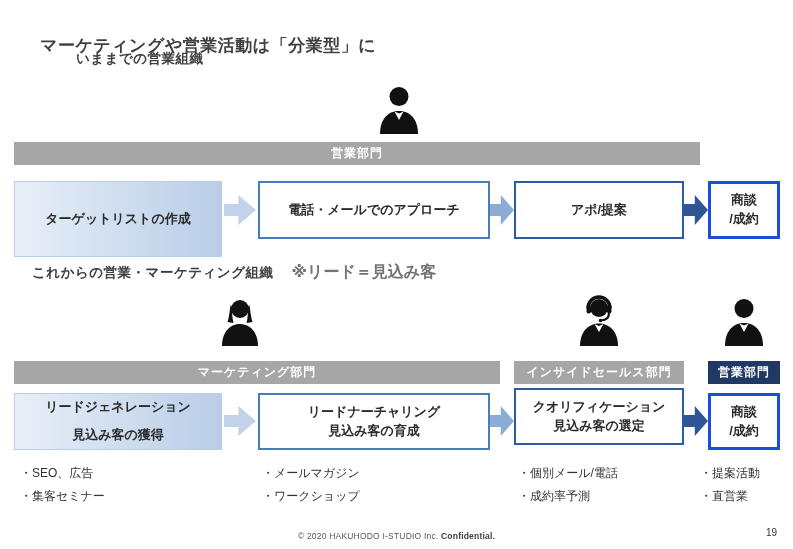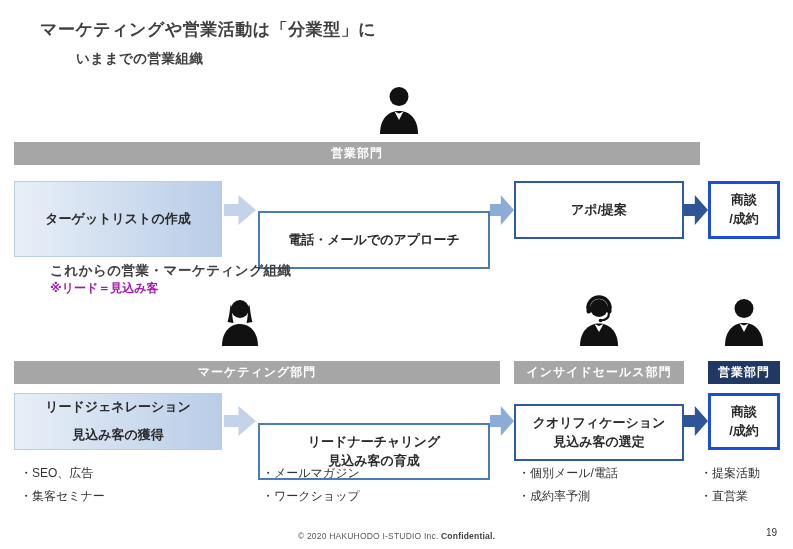--- a/index.html
+++ b/index.html
@@ -3,35 +3,35 @@
 <meta charset="utf-8">
 <style>
   html,body{margin:0;padding:0;background:#e8e8e8;}
   .slide{
     position:relative;width:793px;height:549px;background:#ffffff;
     font-family:"Liberation Sans","DejaVu Sans",sans-serif;
     overflow:hidden;margin:0 auto;color:#2b2b2b;
   }
   .abs{position:absolute;}
   .title{
-    left:40px;top:18px;font-size:17px;font-weight:bold;color:#3f3f3f;letter-spacing:0.5px;
+    left:40px;top:34px;font-size:17px;font-weight:bold;color:#3f3f3f;letter-spacing:0.5px;
   }
   .sec-heading{font-size:13.5px;font-weight:bold;color:#3f3f3f;letter-spacing:0.5px;}
-  .note{font-size:12px;font-weight:bold;color:#a21caf;margin-left:18px;}
+  .note{font-size:16px;font-weight:bold;color:#737373;margin-left:18px;}
   .banner{
     background:#a6a6a6;color:#ffffff;font-weight:bold;font-size:12px;
     display:flex;align-items:center;justify-content:center;height:23px;letter-spacing:1px;
   }
   .banner.navy{background:#1f3864;}
   .box{
     background:#ffffff;display:flex;flex-direction:column;align-items:center;justify-content:center;
     text-align:center;font-weight:bold;font-size:13px;color:#2b2b2b;box-sizing:border-box;line-height:1.45;
   }
   .box.grad{background:linear-gradient(90deg,#e8eff8 0%,#b9cde7 100%);border:1px solid #b9cde7;}
-  .box.b-mid{border:2px solid #4a7cba;margin-top:30px;}
+  .box.b-mid{border:2px solid #4a7cba;}
   .box.b-strong{border:2px solid #2e5b9f;}
   .box.b-navy{border:3px solid #1d4ed8;}
   .arrow{
     clip-path:polygon(0 30%,45% 30%,45% 0,100% 50%,45% 100%,45% 70%,0 70%);
   }
   .bullets{font-size:12px;color:#333;line-height:1.9;}
   .footer{
     left:0;right:0;top:531px;text-align:center;font-size:8.5px;color:#595959;letter-spacing:0.2px;
   }
   .footer b{color:#404040;}
@@ -70,21 +70,21 @@
   <div class="abs box b-strong" style="left:514px;top:181px;width:170px;height:58px;">
     <span>アポ/提案</span>
   </div>
   <div class="abs arrow" style="left:684px;top:195px;width:24px;height:30px;background:#2f5597;"></div>
 
   <div class="abs box b-navy" style="left:708px;top:181px;width:72px;height:58px;">
     <span>商談</span>
     <span>/成約</span>
   </div>
 
-  <div class="abs" style="left:32px;top:262px;display:flex;align-items:baseline;flex-direction:column;">
+  <div class="abs" style="left:32px;top:262px;display:flex;align-items:baseline;">
     <span class="sec-heading">これからの営業・マーケティング組織</span>
     <span class="note">※リード＝見込み客</span>
   </div>
 
   <div class="abs icon" style="left:217px;top:294px;width:46px;height:52px;">
     <svg width="46" height="50" viewBox="0 0 46 50">
       <circle cx="23" cy="13" r="9" fill="#111"></circle>
       <path d="M13.5 9 Q12 22 10.5 26 L16.5 27 Q14.5 18 15.5 12 Z" fill="#111"></path>
       <path d="M32.5 9 Q34 22 35.5 26 L29.5 27 Q31.5 18 30.5 12 Z" fill="#111"></path>
       <path d="M5 50 C5 35 14 28 23 28 C32 28 41 35 41 50 Z" fill="#111"></path>
@@ -121,21 +121,21 @@
     <span>見込み客の獲得</span>
   </div>
   <div class="abs arrow" style="left:224px;top:406px;width:32px;height:30px;background:#c3d4ea;"></div>
 
   <div class="abs box b-mid" style="left:258px;top:393px;width:232px;height:57px;">
     <span>リードナーチャリング</span>
     <span>見込み客の育成</span>
   </div>
   <div class="abs arrow" style="left:490px;top:406px;width:24px;height:30px;background:#8cacd8;"></div>
 
-  <div class="abs box b-strong" style="left:514px;top:404px;width:170px;height:57px;">
+  <div class="abs box b-strong" style="left:514px;top:388px;width:170px;height:57px;">
     <span>クオリフィケーション</span>
     <span>見込み客の選定</span>
   </div>
   <div class="abs arrow" style="left:684px;top:406px;width:24px;height:30px;background:#2f5597;"></div>
 
   <div class="abs box b-navy" style="left:708px;top:393px;width:72px;height:57px;">
     <span>商談</span>
     <span>/成約</span>
   </div>
 

